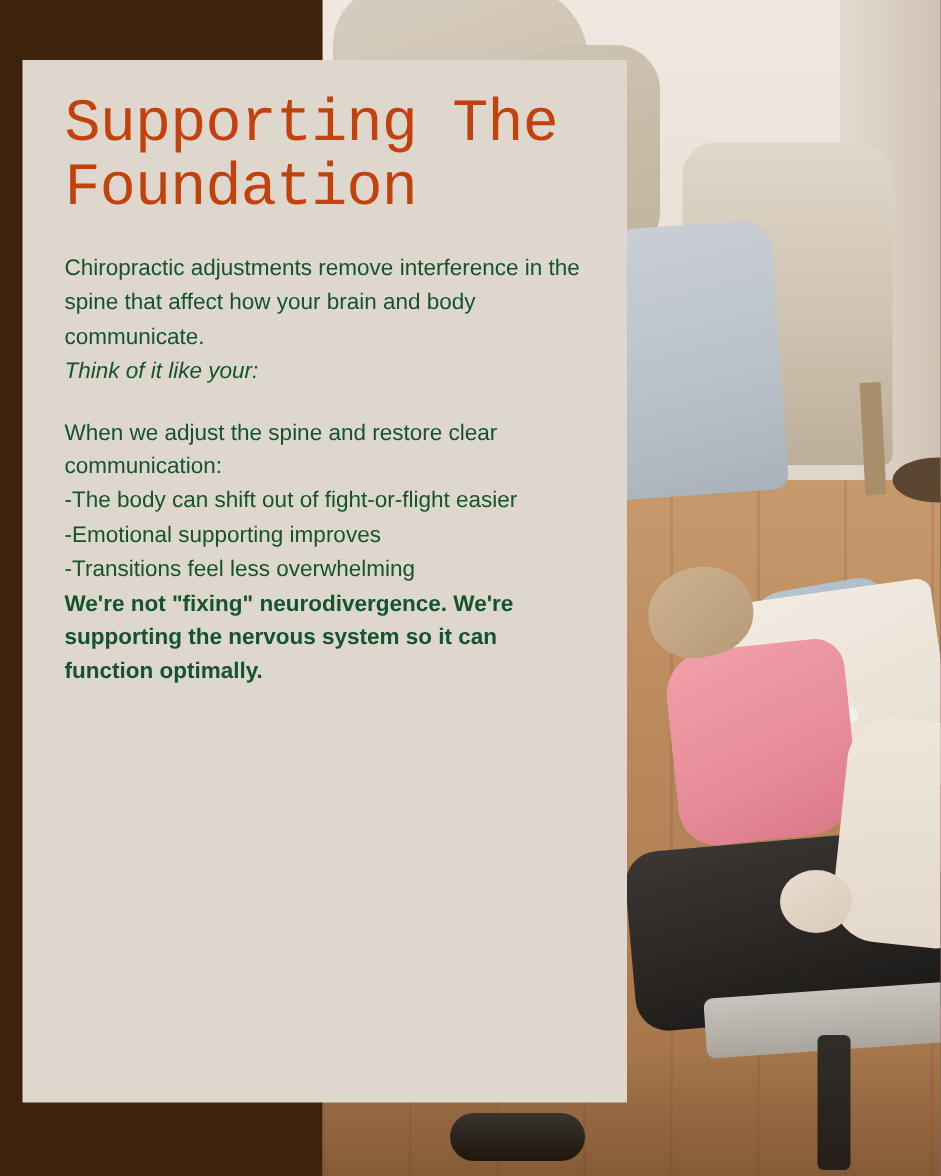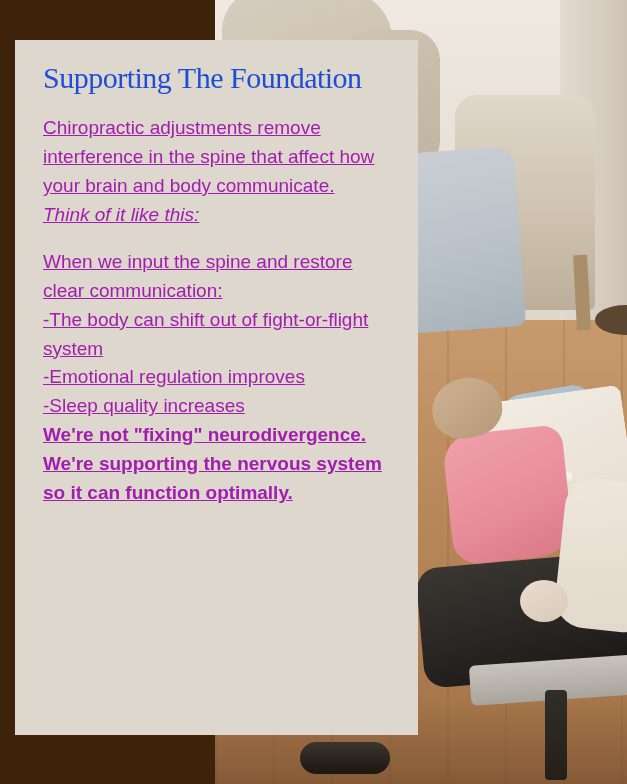--- a/index.html
+++ b/index.html
@@ -166,33 +166,32 @@
     width: 403px;
     height: 695px;
     background: #ded7cd;
     padding: 0;
     box-sizing: border-box;
   }
   .card-inner {
     padding: 22px 28px 0 28px;
   }
   .title {
-    font-family: Liberation Serif, serif;
-    font-size: 30px;
+    font-family: Liberation Mono, monospace;
+    font-size: 40px;
     line-height: 1.08;
-    color: #1d4ed8;
+    color: #c2410c;
     margin: 0 0 20px 0;
     letter-spacing: -0.5px;
     font-weight: 400;
   }
   .body {
-    font-size: 19px;
+    font-size: 15px;
     line-height: 1.52;
-    color: #a21caf;
-    text-decoration: underline;
+    color: #14532d;
   }
   .body p {
     margin: 0;
   }
   .italic {
     font-style: italic;
   }
   .spacer {
     height: 18px;
   }
@@ -232,28 +231,28 @@
   </div>
 
   <div class="frame-left"></div>
 
   <div class="card">
     <div class="card-inner">
       <h1 class="title">Supporting The Foundation</h1>
 
       <div class="body">
         <p>Chiropractic adjustments remove interference in the spine that affect how your brain and body communicate.</p>
-        <p class="italic">Think of it like this:</p>
+        <p class="italic">Think of it like your:</p>
 
         <div class="spacer"></div>
 
-        <p>When we input the spine and restore clear communication:</p>
-
-        <p class="list-line">-The body can shift out of fight-or-flight system</p>
-        <p class="list-line">-Emotional regulation improves</p>
-        <p class="list-line">-Sleep quality increases</p>
+        <p>When we adjust the spine and restore clear communication:</p>
+
+        <p class="list-line">-The body can shift out of fight-or-flight easier</p>
+        <p class="list-line">-Emotional supporting improves</p>
+        <p class="list-line">-Transitions feel less overwhelming</p>
 
         <p class="bold-close">We're not "fixing" neurodivergence. We're supporting the nervous system so it can function optimally.</p>
       </div>
     </div>
   </div>
 
 </div>
 
 </body></html>

